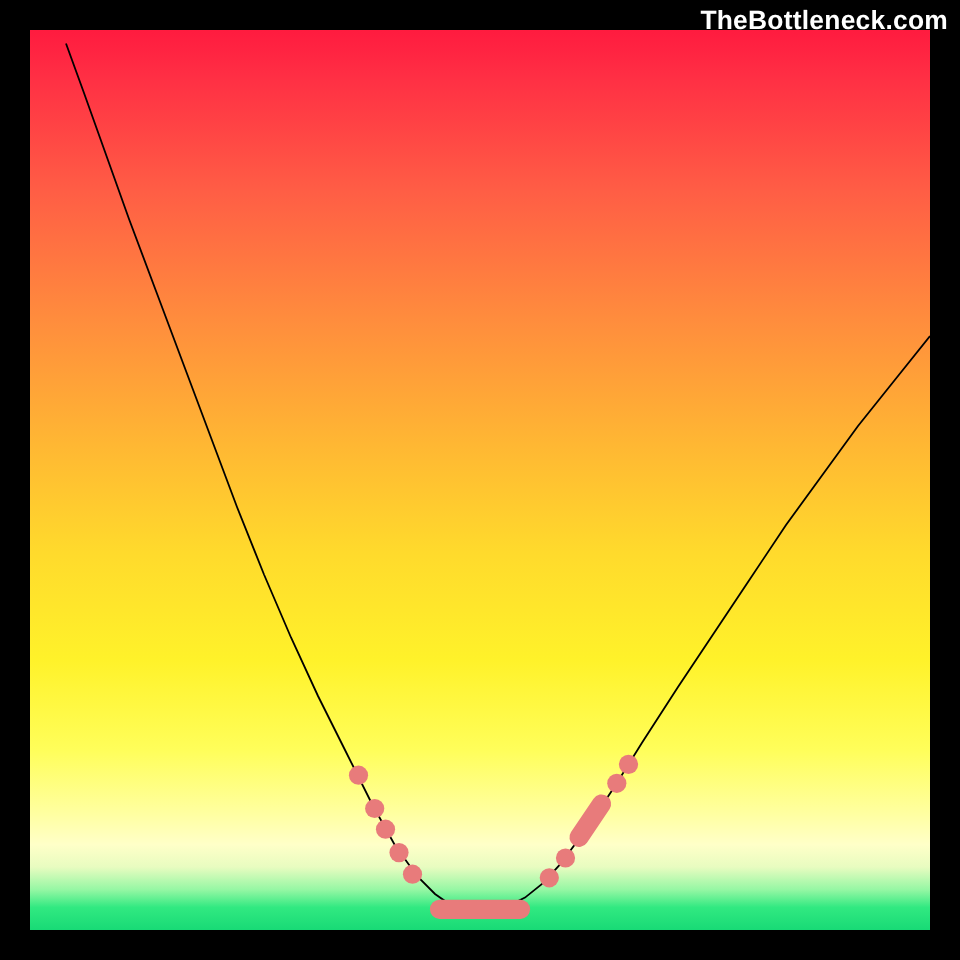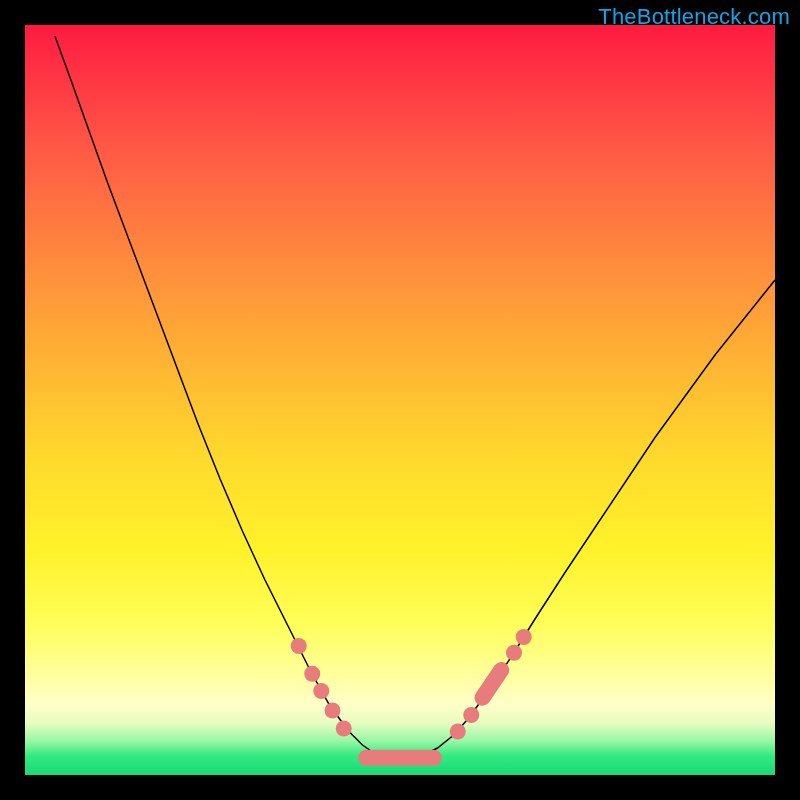--- a/index.html
+++ b/index.html
@@ -14,23 +14,23 @@
   .frame {
     position: relative;
     width: 800px;
     height: 800px;
     background: #000;
   }
   .attribution {
     position: absolute;
     top: 4px;
     right: 10px;
-    color: #0ea5e9;
+    color: #ffffff;
     font-size: 22px;
-    font-weight: normal;
+    font-weight: bold;
     letter-spacing: 0.2px;
     z-index: 100;
   }
   svg.plot {
     position: absolute;
     left: 25px;
     top: 25px;
     width: 750px;
     height: 750px;
     display: block;

